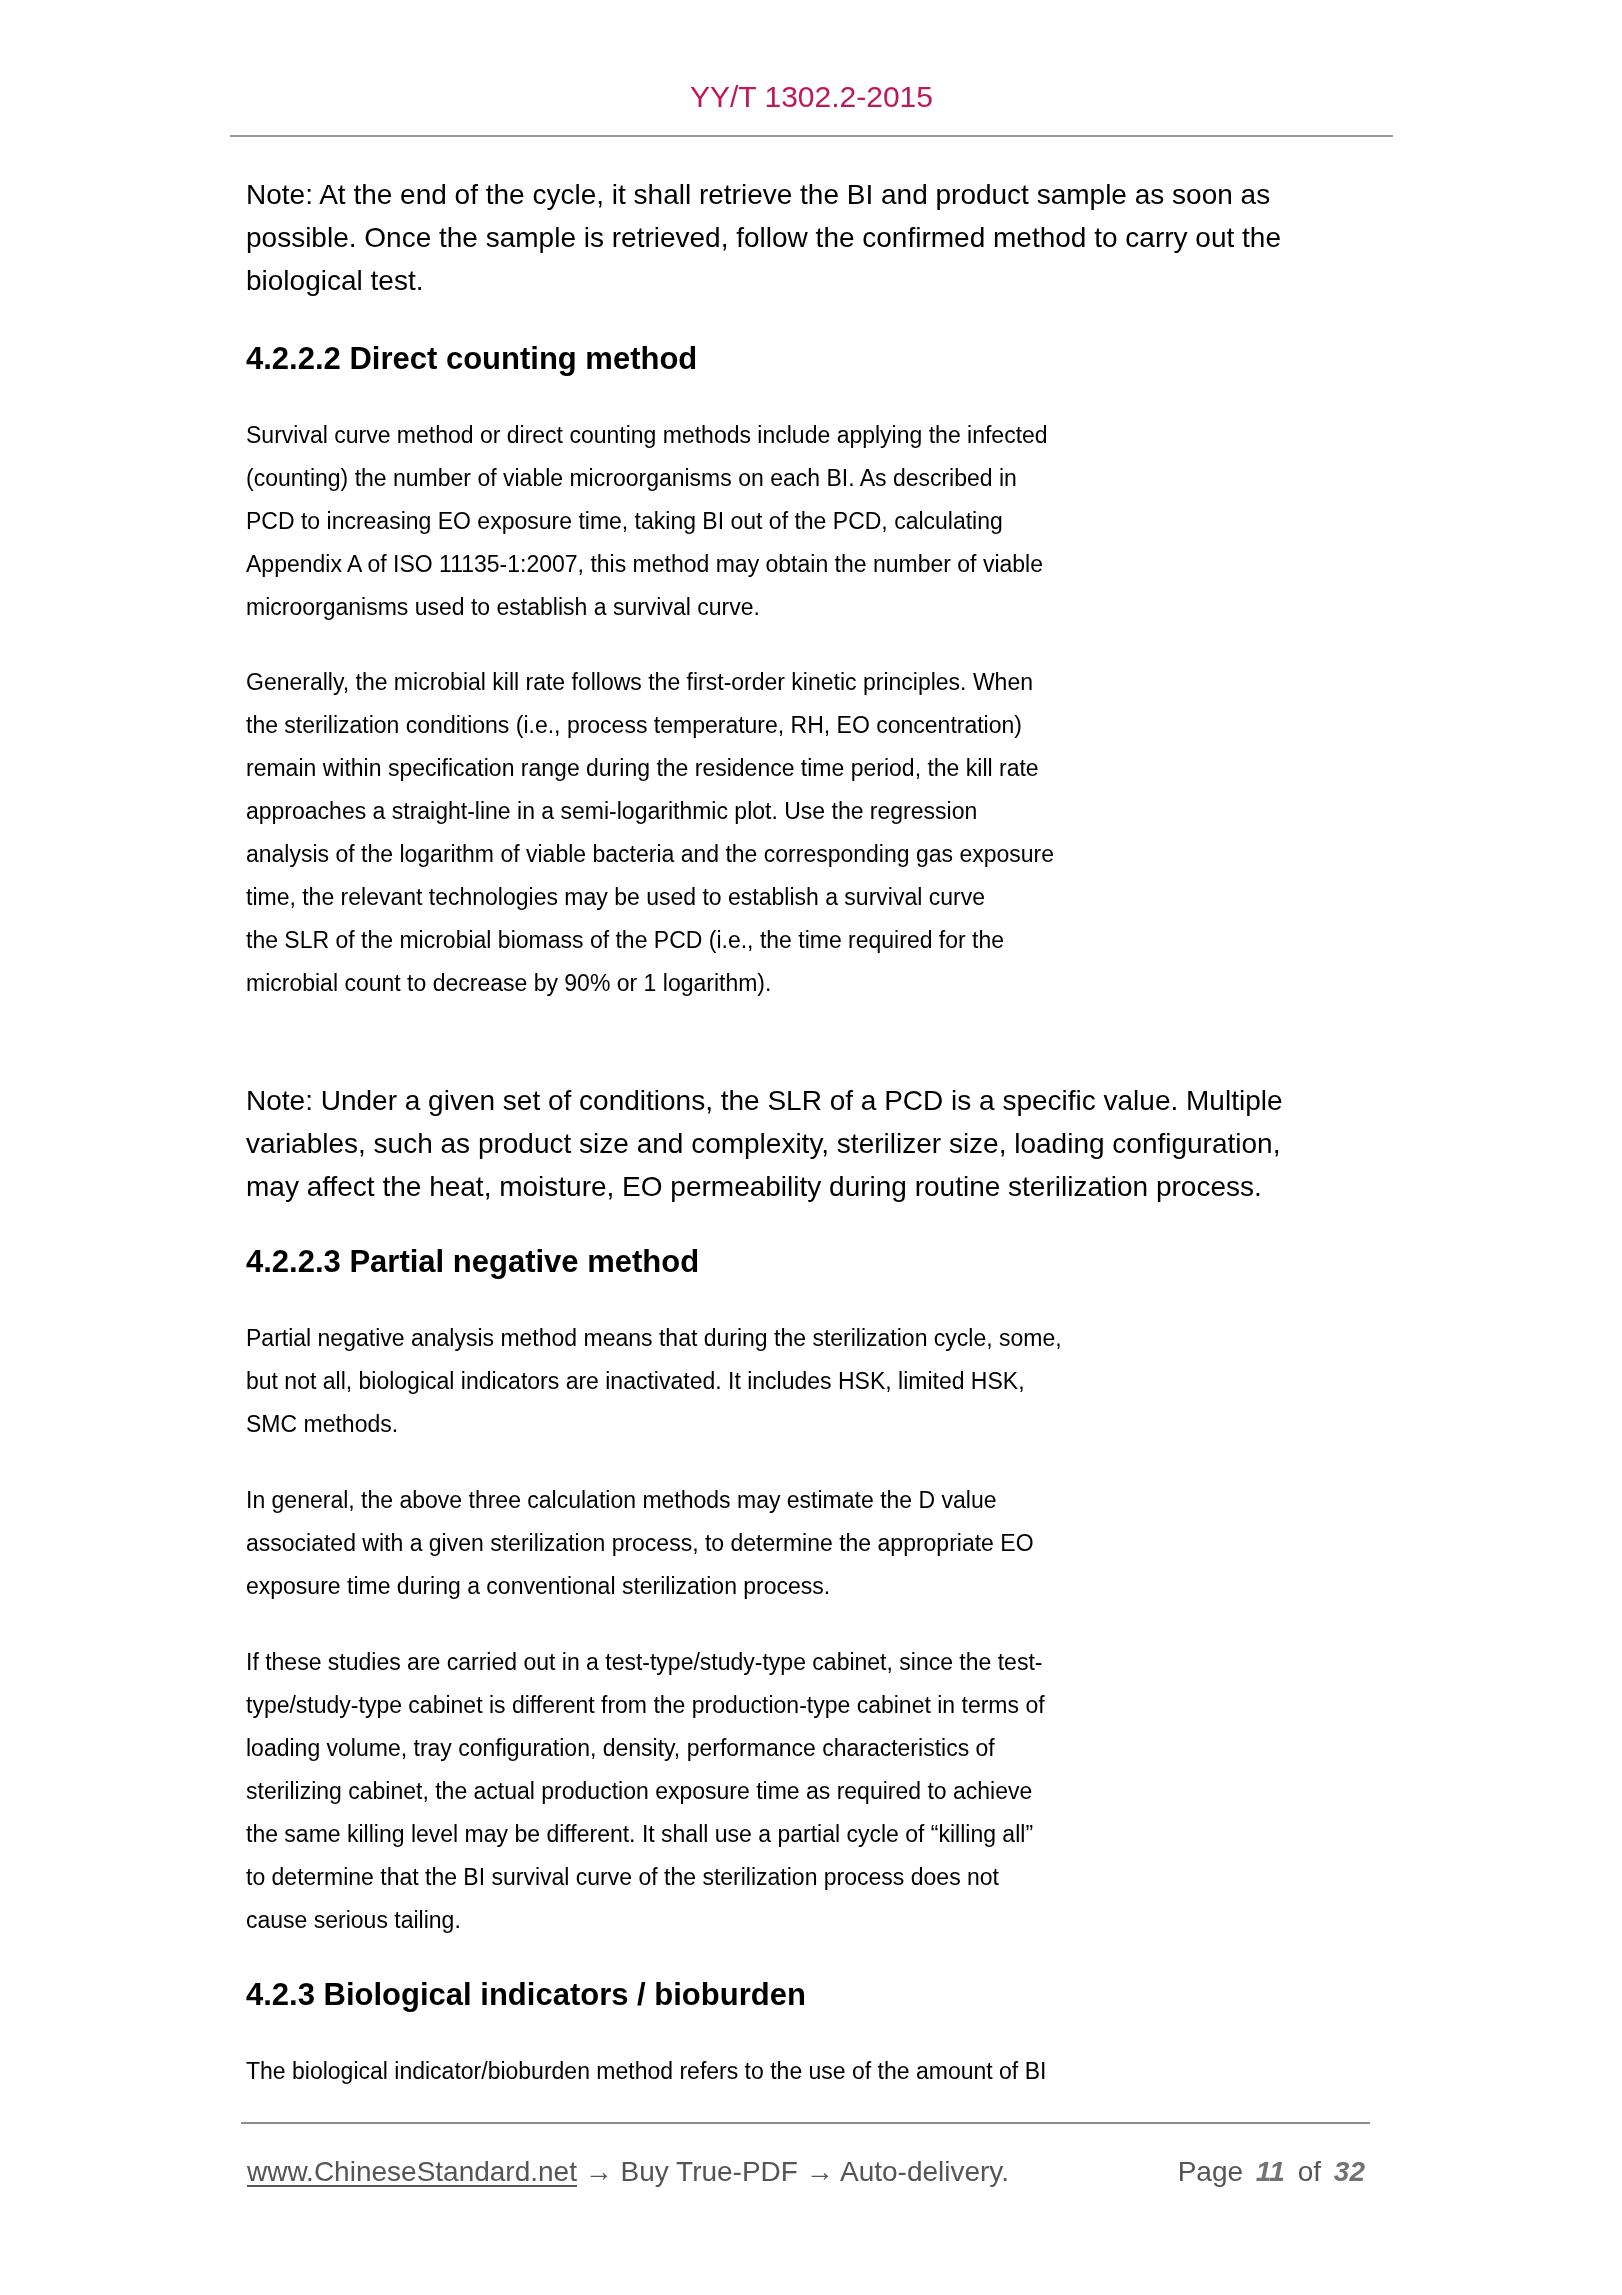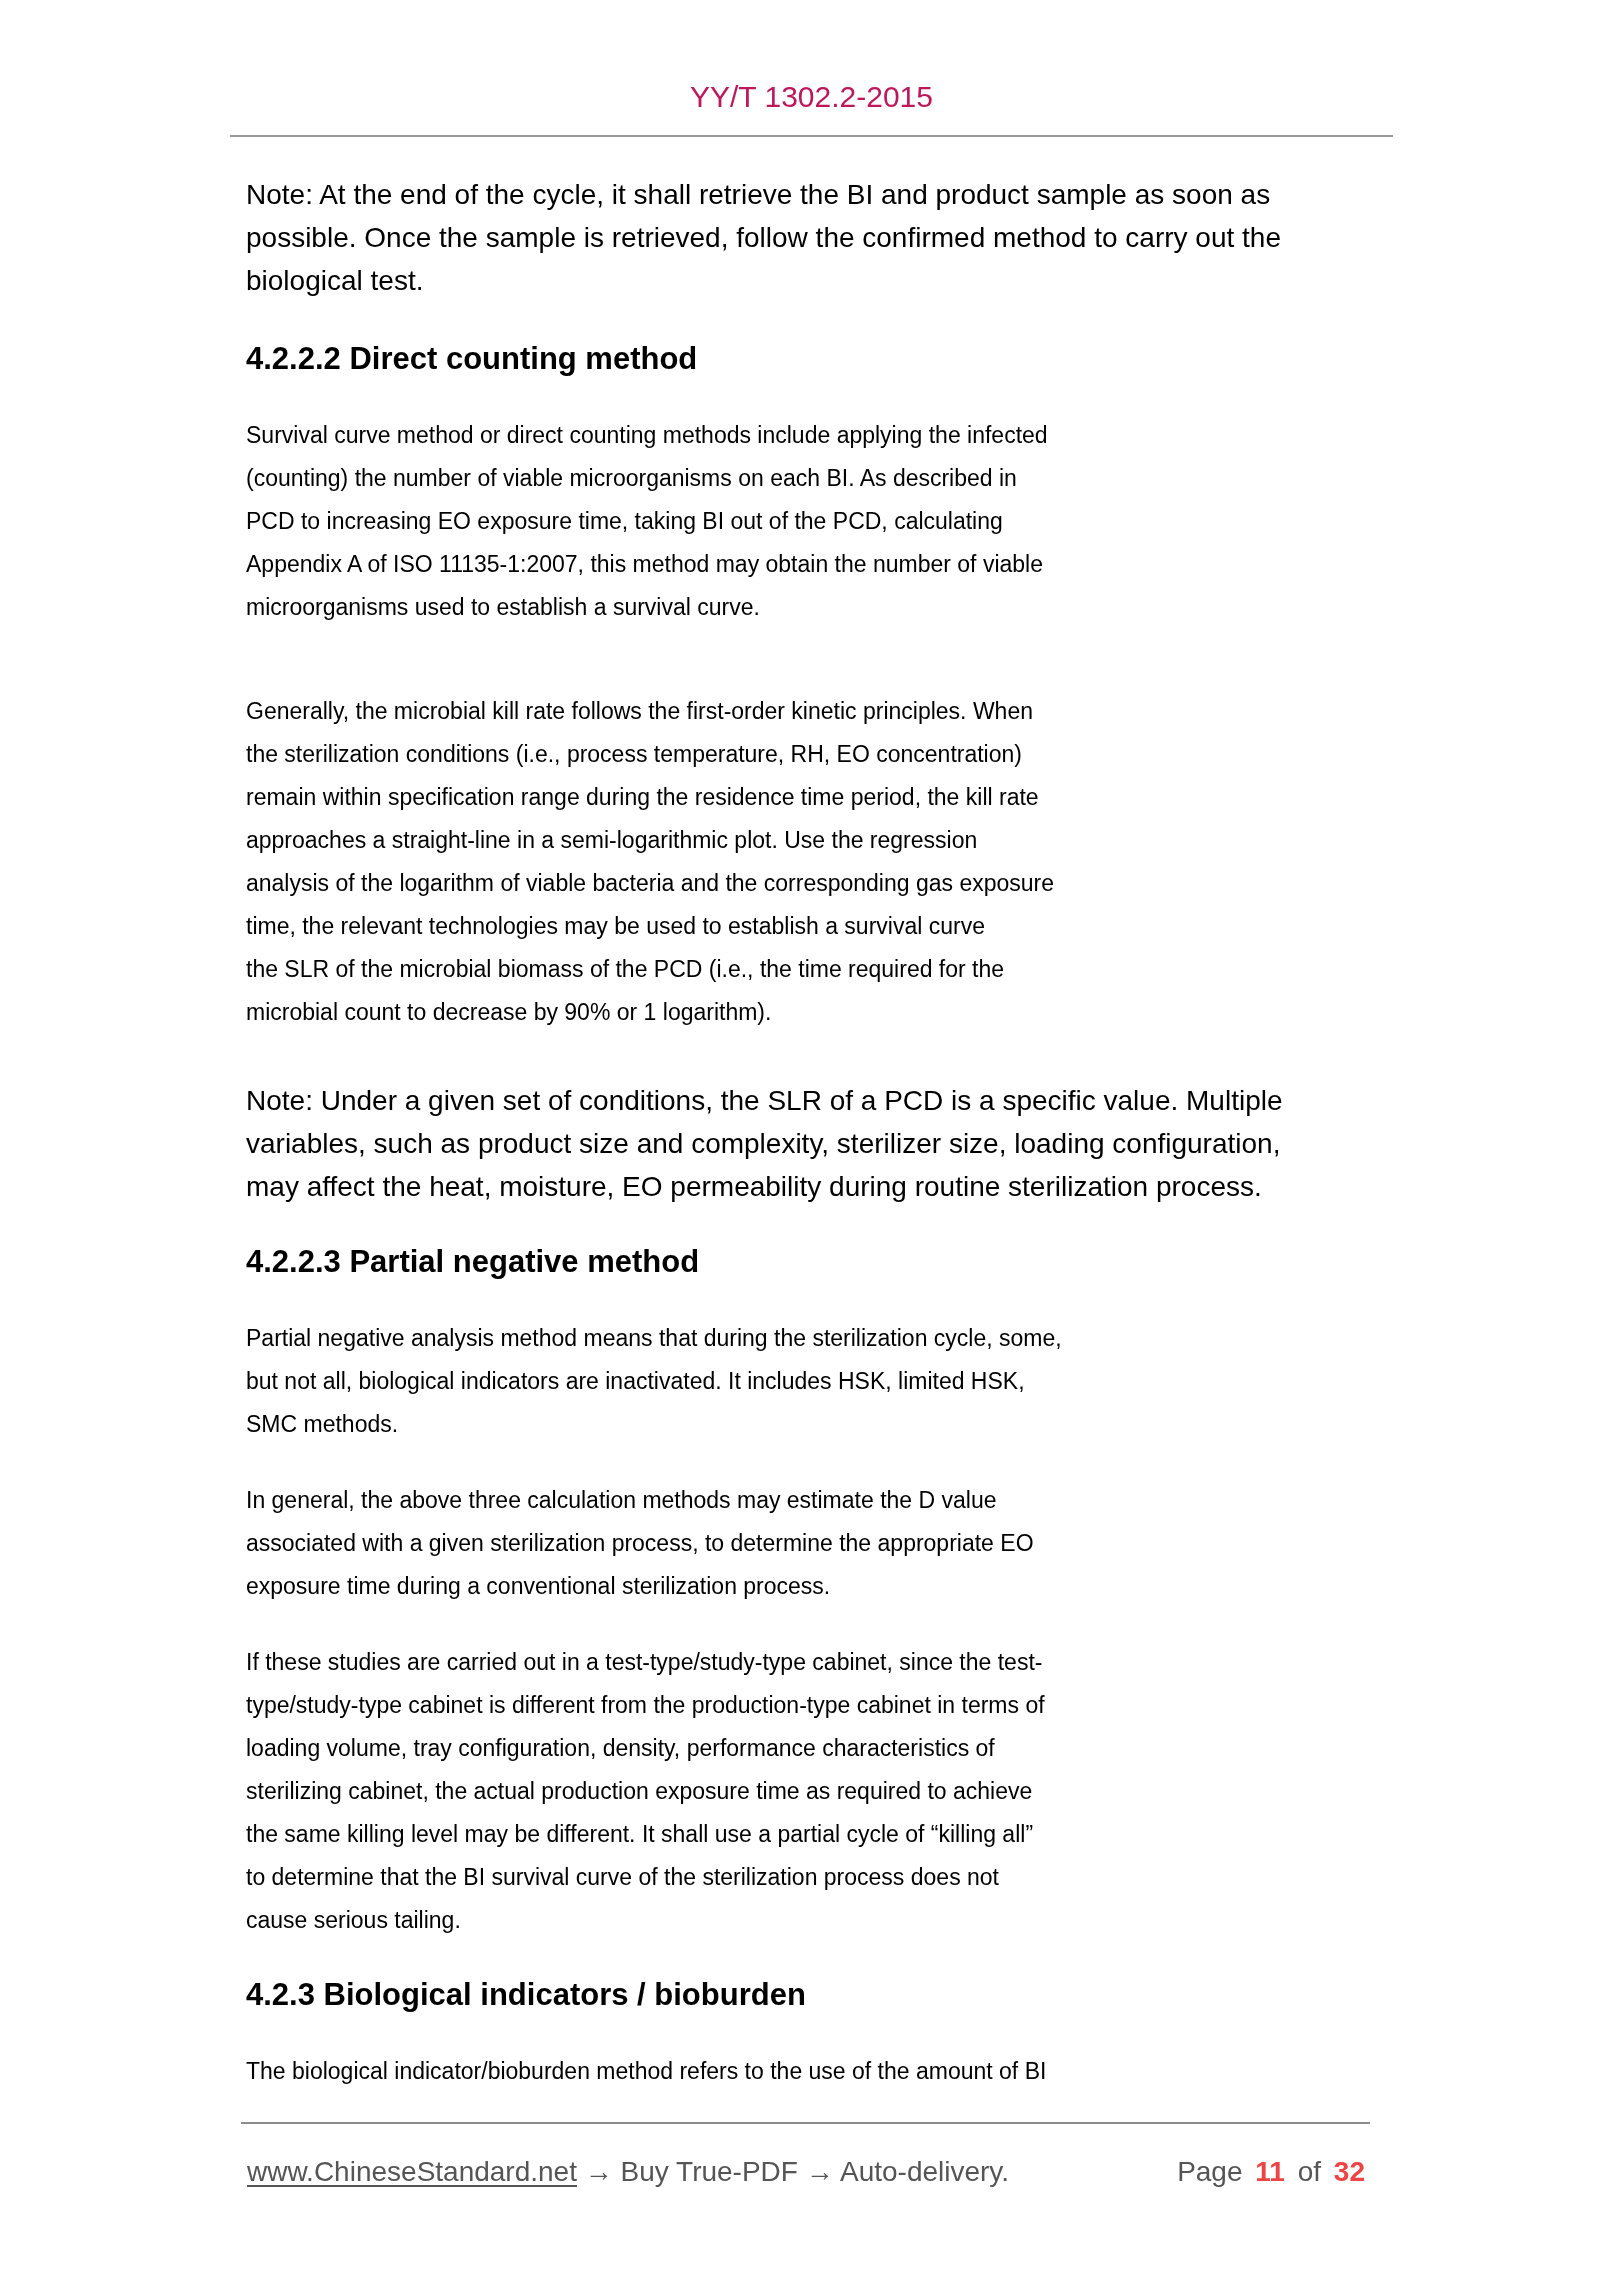--- a/index.html
+++ b/index.html
@@ -12,21 +12,21 @@
   .col { position: absolute; left: 246px; width: 1131px; }
   .line { display: block; white-space: nowrap; text-align: justify; text-align-last: justify; height: 43px; line-height: 43px; }
   .line.last { text-align-last: left; }
   .body-text .line { font-size: 23px; height: 43px; line-height: 43px; }
   .note-text .line { font-size: 28px; height: 43px; line-height: 43px; }
   .heading { font-weight: bold; font-size: 31px; line-height: 42px; white-space: nowrap; }
   .footer { position: absolute; top: 2153px; font-size: 28px; color: #555; line-height: 37px; white-space: nowrap; }
   .footer-left { left: 247px; }
   .footer-link { color: #555; text-decoration: underline; text-underline-offset: 4.2px; text-decoration-thickness: 1.7px; }
   .footer-right { right: 258px; word-spacing: 5px; }
-  .footer-right b { color: #ef4444; }
+  .footer-right b { color: #737373; font-style: italic; }
 </style>
 </head>
 <body>
 
 <div class="page-header-title">YY/T 1302.2-2015</div>
 <div class="rule-top"></div>
 
 <div class="col note-text" style="top:173px">
   <span class="line" style="word-spacing: 0px; text-align: left; text-align-last: left;">Note: At the end of the cycle, it shall retrieve the BI and product sample as soon as</span>
   <span class="line" style="word-spacing: 0px; text-align: left; text-align-last: left;">possible. Once the sample is retrieved, follow the confirmed method to carry out the</span>
@@ -36,21 +36,21 @@
 <div class="col heading" style="top:338px">4.2.2.2 Direct counting method</div>
 
 <div class="col body-text" style="top:414px">
   <span class="line" style="word-spacing: 0px; text-align: left; text-align-last: left;">Survival curve method or direct counting methods include applying the infected</span>
   <span class="line" style="word-spacing: 0px; text-align: left; text-align-last: left;">(counting) the number of viable microorganisms on each BI. As described in</span>
   <span class="line" style="word-spacing: 0px; text-align: left; text-align-last: left;">PCD to increasing EO exposure time, taking BI out of the PCD, calculating</span>
   <span class="line" style="word-spacing: 0px; text-align: left; text-align-last: left;">Appendix A of ISO 11135-1:2007, this method may obtain the number of viable</span>
   <span class="line last">microorganisms used to establish a survival curve.</span>
 </div>
 
-<div class="col body-text" style="top:690px">
+<div class="col body-text" style="top:661px">
   <span class="line" style="word-spacing: 0px; text-align: left; text-align-last: left;">Generally, the microbial kill rate follows the first-order kinetic principles. When</span>
   <span class="line" style="word-spacing: 0px; text-align: left; text-align-last: left;">the sterilization conditions (i.e., process temperature, RH, EO concentration)</span>
   <span class="line" style="word-spacing: 0px; text-align: left; text-align-last: left;">remain within specification range during the residence time period, the kill rate</span>
   <span class="line" style="word-spacing: 0px; text-align: left; text-align-last: left;">approaches a straight-line in a semi-logarithmic plot. Use the regression</span>
   <span class="line" style="word-spacing: 0px; text-align: left; text-align-last: left;">analysis of the logarithm of viable bacteria and the corresponding gas exposure</span>
   <span class="line" style="word-spacing: 0px; text-align: left; text-align-last: left;">time, the relevant technologies may be used to establish a survival curve</span>
   <span class="line" style="word-spacing: 0px; text-align: left; text-align-last: left;">the SLR of the microbial biomass of the PCD (i.e., the time required for the</span>
   <span class="line last">microbial count to decrease by 90% or 1 logarithm).</span>
 </div>
 

